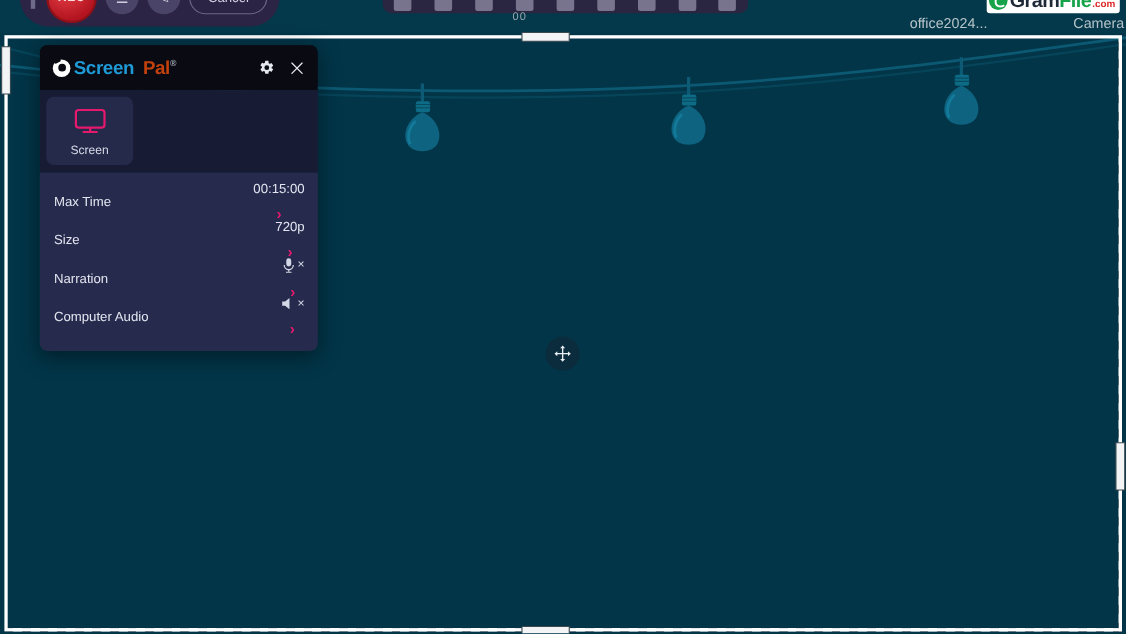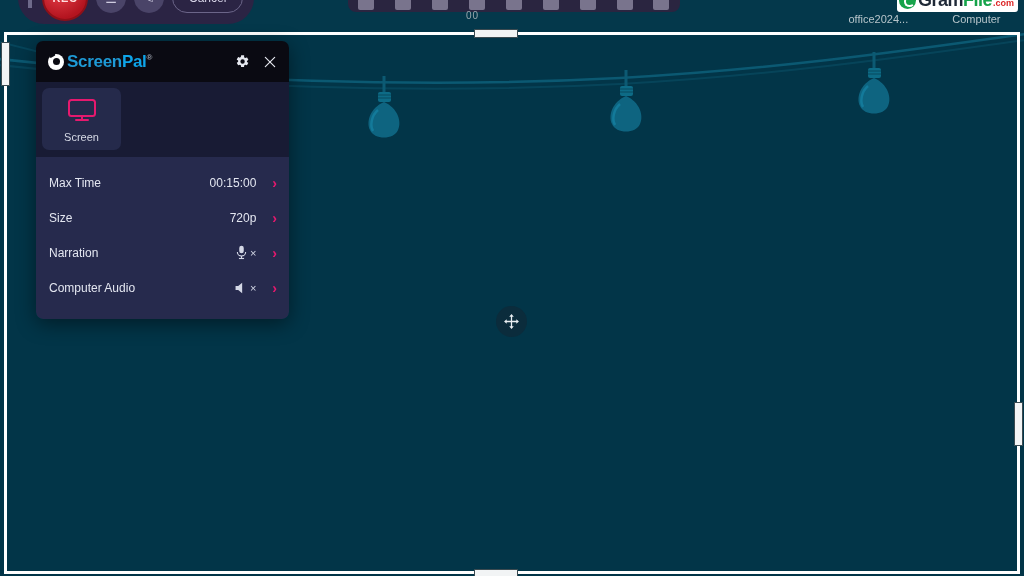--- a/index.html
+++ b/index.html
@@ -148,22 +148,22 @@
   }
   .gram-gram { color: #1f2937; font-size: 18px; font-weight: bold; letter-spacing: -.5px; }
   .gram-file { color: #16a34a; font-size: 18px; font-weight: bold; letter-spacing: -.5px; }
   .gram-com  { color: #dc2626; font-size: 9px; font-weight: bold; margin-left: 1px; align-self: flex-end; padding-bottom: 3px; }
 
   .taskbar-labels {
     position: absolute;
     right: 2px; top: 13px;
     width: 195px;
     display: flex;
-    justify-content: center;
-    font-size: 11px;
+    justify-content: space-between;
+    font-size: 13px;
     color: #d6dde0;
     opacity: .85;
     gap: 44px;
   }
 
   
   .scene { position: absolute; left: 0; top: 30px; width: 1024px; height: 546px; overflow: hidden; }
   .wire-svg { position: absolute; left: 0; top: 0; }
 
   
@@ -231,21 +231,21 @@
     content: "";
     position: absolute;
     left: 1px; top: -1px;
     width: 6px; height: 4px;
     background: #0a0a12;
     transform: rotate(-28deg);
     border-radius: 1px;
   }
   .sp-wordmark { font-size: 17px; font-weight: bold; letter-spacing: -.3px; line-height: 1; }
   .sp-w-screen { color: #1e9ad6; }
-  .sp-w-pal    { color: #0ea5e9; }
+  .sp-w-pal    { color: #c2410c; margin-left: 8px; }
   .sp-tm { color: #9aa0ab; font-size: 8px; vertical-align: super; }
   .sp-header-actions { margin-left: auto; display: flex; align-items: center; gap: 13px; }
   .ic-btn { color: #e6e8ef; cursor: pointer; display: flex; align-items: center; justify-content: center; }
 
   .sp-tabs {
     background: #181b34;
     display: flex;
     padding: 6px 6px 7px 6px;
     gap: 0;
   }
@@ -269,21 +269,21 @@
     padding: 8px 0 14px 0;
   }
   .sp-row {
     height: 35px;
     display: flex;
     align-items: center;
     padding: 0 12px 0 13px;
     cursor: pointer;
   }
   .sp-row-label { font-size: 12px; color: #e3e6f0; }
-  .sp-row-right { margin-left: auto; display: flex; align-items: center; gap: 16px; }
+  .sp-row-right { margin-left: auto; display: flex; align-items: center; gap: 9px; flex-direction: column; }
   .sp-row-value { font-size: 12px; color: #e3e6f0; }
   .chev { color: #e6196e; font-size: 14px; font-weight: bold; line-height: 1; }
   .muted-ic { display: flex; align-items: center; gap: 2px; color: #d4d8e6; }
   .muted-x { font-size: 11px; color: #d4d8e6; }
 
   
   .move-handle {
     position: absolute;
     left: 496px; top: 306px;
     width: 31px; height: 31px;
@@ -327,21 +327,21 @@
       <div class="gram-logo">
         <span class="gram-mark"></span>
         <span class="gram-gram">Gram</span>
         <span class="gram-file">File</span>
         <span class="gram-com">.com</span>
       </div>
     </div>
 
     <div class="taskbar-labels">
       <span>office2024...</span>
-      <span>Computer</span>
+      <span>Camera</span>
     </div>
   </div>
 
   <div class="scene">
     <svg class="wire-svg" width="1024" height="546" viewBox="0 0 1024 546">
       <path d="M -10 28 C 200 52, 430 58, 620 48 C 800 38, 950 14, 1040 2" stroke="#0d5f7a" stroke-width="2.5" fill="none" opacity="0.85"></path>
       <path d="M -10 34 C 200 58, 430 64, 620 54 C 800 44, 950 20, 1040 8" stroke="#0a4f66" stroke-width="2" fill="none" opacity="0.6"></path>
 
       <g>
         <line x1="384" y1="46" x2="384" y2="64" stroke="#0c5a73" stroke-width="3"></line>

